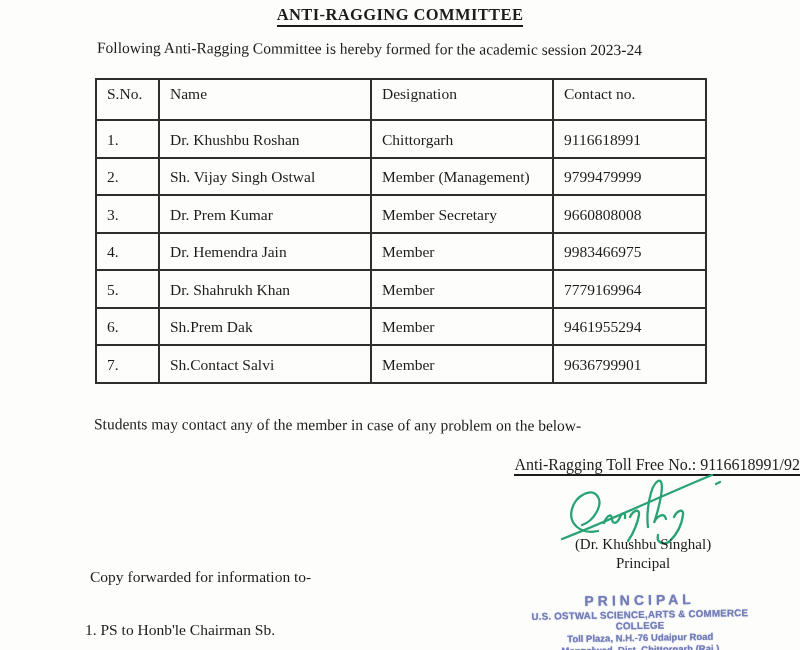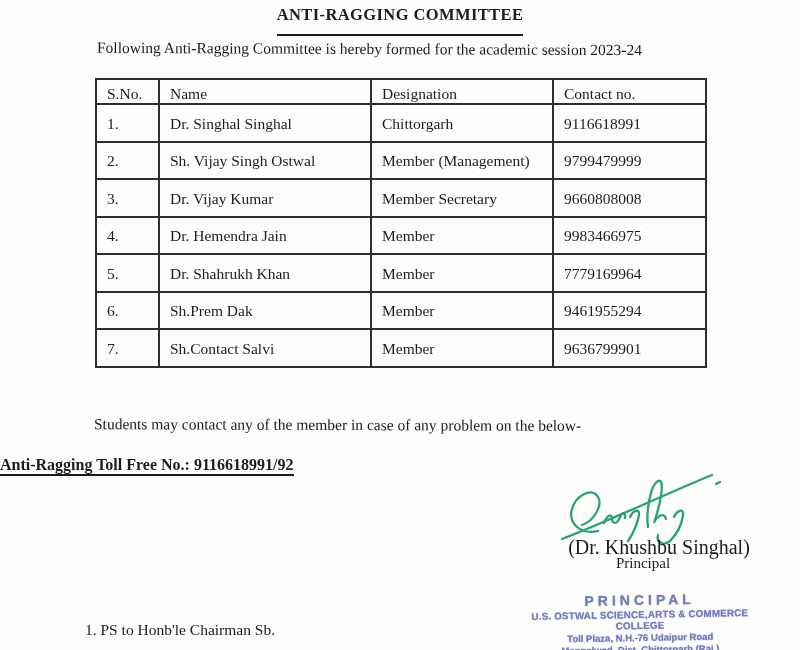--- a/index.html
+++ b/index.html
@@ -18,21 +18,21 @@
   .doc-title {
     position: absolute;
     top: 5px; left: 0; width: 100%;
     text-align: center;
     font-size: 16.5px;
     font-weight: bold;
     letter-spacing: 0.4px;
   }
   .doc-title span {
     border-bottom: 2px solid #1c1c1c;
-    padding-bottom: 10px;
+    padding-bottom: 1px;
   }
   .intro-text {
     position: absolute;
     top: 40px; left: 97px;
     font-size: 15.5px;
     transform: rotate(0.25deg);
   }
   table.committee {
     position: absolute;
     top: 78px; left: 95px;
@@ -41,21 +41,21 @@
     table-layout: fixed;
   }
   table.committee th, table.committee td {
     border: 2px solid #2e2e2e;
     font-size: 15.5px;
     font-weight: normal;
     text-align: left;
     padding-left: 10px;
   }
   table.committee thead th {
-    height: 25px;
+    height: 41px;
     vertical-align: top;
     padding-top: 5px;
   }
   table.committee tbody td {
     height: 37.5px;
     vertical-align: middle;
     padding-top: 2px;
   }
   .col-sno   { width: 63px; }
   .col-name  { width: 212px; }
@@ -64,42 +64,42 @@
   table.committee td.name-cell, table.committee th.name-cell { }
   .contact-note {
     position: absolute;
     top: 416px; left: 94px;
     font-size: 15.5px;
     transform: rotate(0.2deg);
   }
   .tollfree {
     position: absolute;
     top: 456px; left: 0; width: 100%;
-    text-align: left;
+    text-align: right;
     font-size: 16px;
-    font-weight: bold;
+    font-weight: normal;
   }
   .tollfree span {
     border-bottom: 2px solid #1c1c1c;
     padding-bottom: 1px;
   }
   .signature-block {
     position: absolute;
     top: 473px; left: 548px;
     width: 190px;
     text-align: center;
   }
   .signature-svg {
     position: absolute;
     top: -2px; left: 8px;
   }
   .signatory-name {
     position: absolute;
-    top: 63px; left: 16px; width: 100%;
-    font-size: 20px;
+    top: 63px; left: 0; width: 100%;
+    font-size: 15px;
   }
   .signatory-title {
     position: absolute;
     top: 82px; left: 0; width: 100%;
     font-size: 15px;
   }
   .stamp {
     position: absolute;
     top: 592px; left: 512px;
     width: 256px;
@@ -152,33 +152,33 @@
       <tr>
         <th>S.No.</th>
         <th class="name-cell">Name</th>
         <th>Designation</th>
         <th>Contact no.</th>
       </tr>
     </thead>
     <tbody>
       <tr>
         <td>1.</td>
-        <td class="name-cell">Dr. Singhal Singhal</td>
+        <td class="name-cell">Dr. Khushbu Roshan</td>
         <td>Chittorgarh</td>
         <td>9116618991</td>
       </tr>
       <tr>
         <td>2.</td>
         <td class="name-cell">Sh. Vijay Singh Ostwal</td>
         <td>Member (Management)</td>
         <td>9799479999</td>
       </tr>
       <tr>
         <td>3.</td>
-        <td class="name-cell">Dr. Vijay Kumar</td>
+        <td class="name-cell">Dr. Prem Kumar</td>
         <td>Member Secretary</td>
         <td>9660808008</td>
       </tr>
       <tr>
         <td>4.</td>
         <td class="name-cell">Dr. Hemendra Jain</td>
         <td>Member</td>
         <td>9983466975</td>
       </tr>
       <tr>
@@ -232,15 +232,16 @@
     <div class="signatory-title">Principal</div>
   </div>
 
   <div class="stamp">
     <div class="stamp-line1">PRINCIPAL</div>
     <div class="stamp-line2">U.S. OSTWAL SCIENCE,ARTS &amp; COMMERCE COLLEGE</div>
     <div class="stamp-line3">Toll Plaza, N.H.-76 Udaipur Road</div>
     <div class="stamp-line4">Mangalwad, Dist. Chittorgarh (Raj.)</div>
   </div>
 
+  <div class="copy-note">Copy forwarded for information to-</div>
   <div class="copy-item">1. PS to Honb'le Chairman Sb.</div>
 
 </div>
 
 </body></html>

